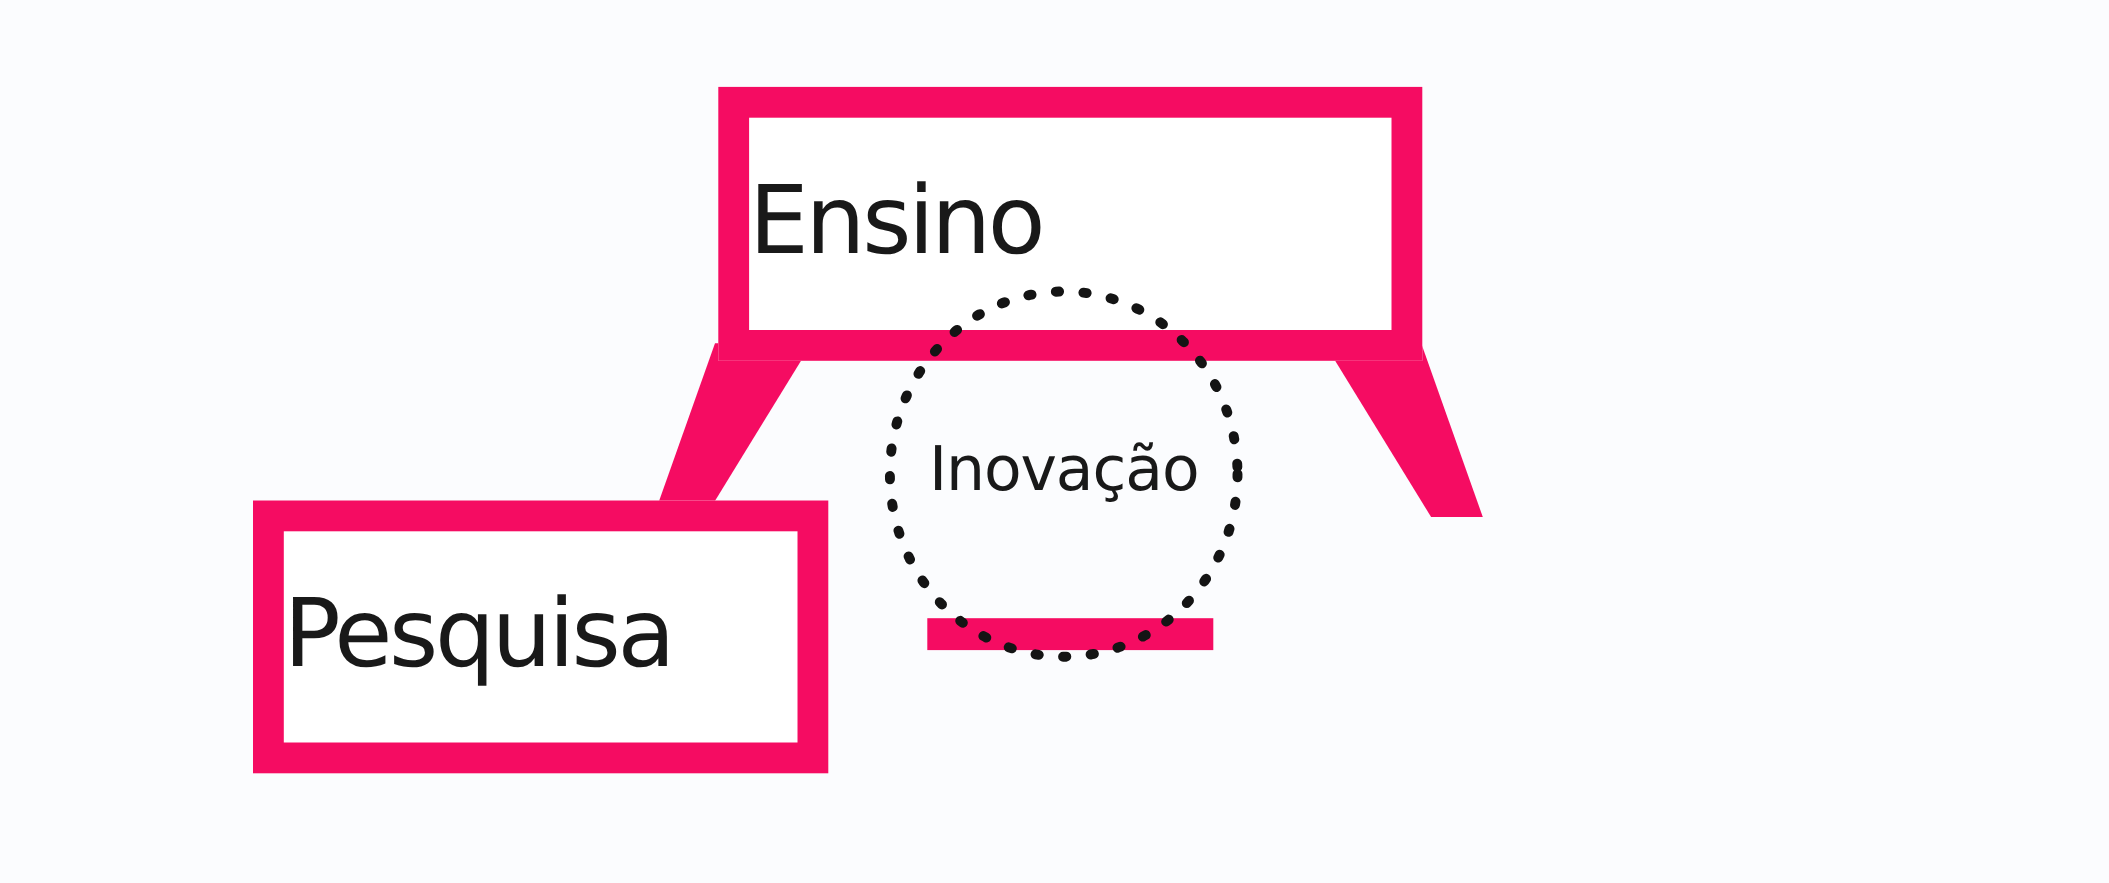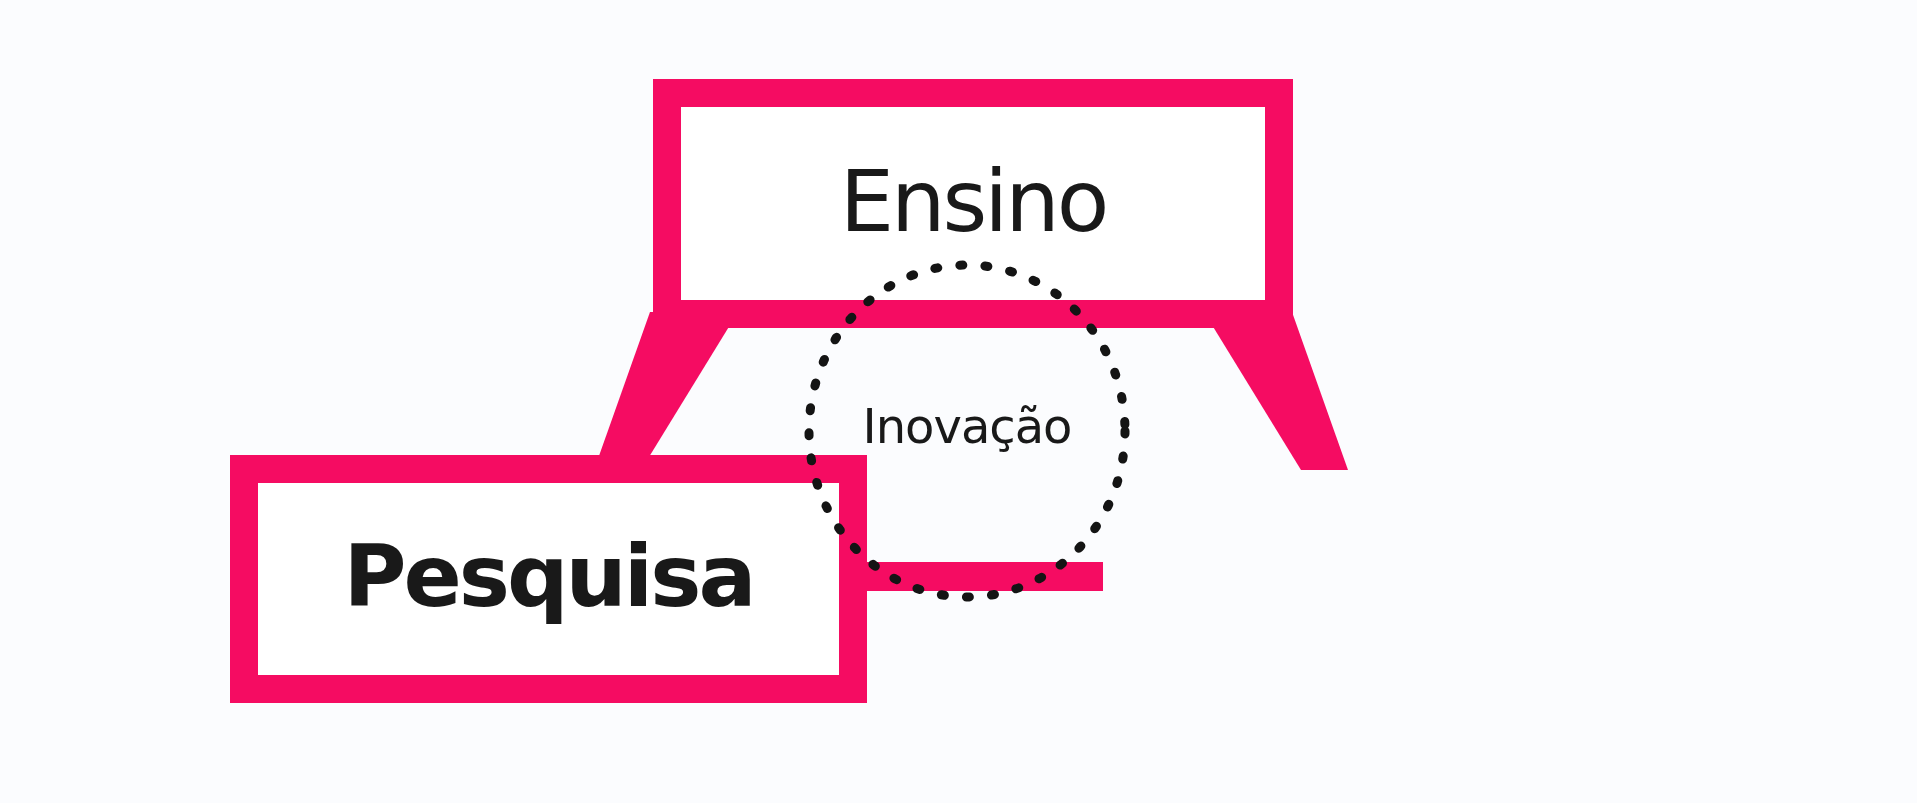--- a/index.html
+++ b/index.html
@@ -19,39 +19,39 @@
     overflow:hidden;
   }
   .layer{position:absolute;left:0;top:0;width:1917px;height:803px;pointer-events:none;}
   .underlay{z-index:1;}
   .overlay{z-index:5;}
   .node{
     position:absolute;
     z-index:2;
     background:var(--boxfill);
     border:28px solid var(--pink);
-    display:flex;align-items:center;justify-content:center;
+    display:flex;align-items:center;justify-content:flex-start;
   }
   .node-label{
     font-size:86px;
     letter-spacing:-3px;
     color:var(--text);
     white-space:nowrap;
     line-height:1;
     padding-bottom:6px;
   }
   .node-ensino  {left:653px; top:79px;  width:640px;height:249px;}
-  .node-pesquisa{left:230px; top:455px; width:637px;height:248px;font-weight:bold;}
+  .node-pesquisa{left:230px; top:455px; width:523px;height:248px;}
   .node-extensao{left:1075px;top:455px; width:637px;height:248px;}
   .center-label{
     position:absolute;
     z-index:6;
     left:767px;top:394px;width:400px;height:64px;
     display:flex;align-items:center;justify-content:center;
-    font-size:48px;
+    font-size:56px;
     letter-spacing:-1px;
     color:var(--text);
     white-space:nowrap;
   }
 </style>
 </head>
 <body>
 
 <div class="canvas">
 

